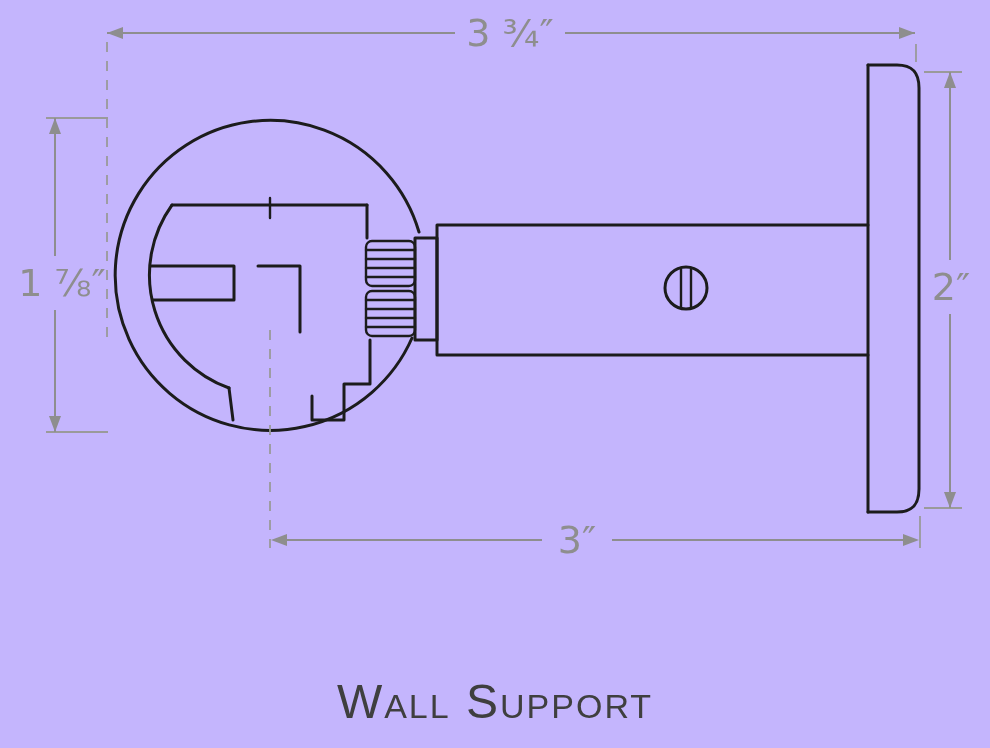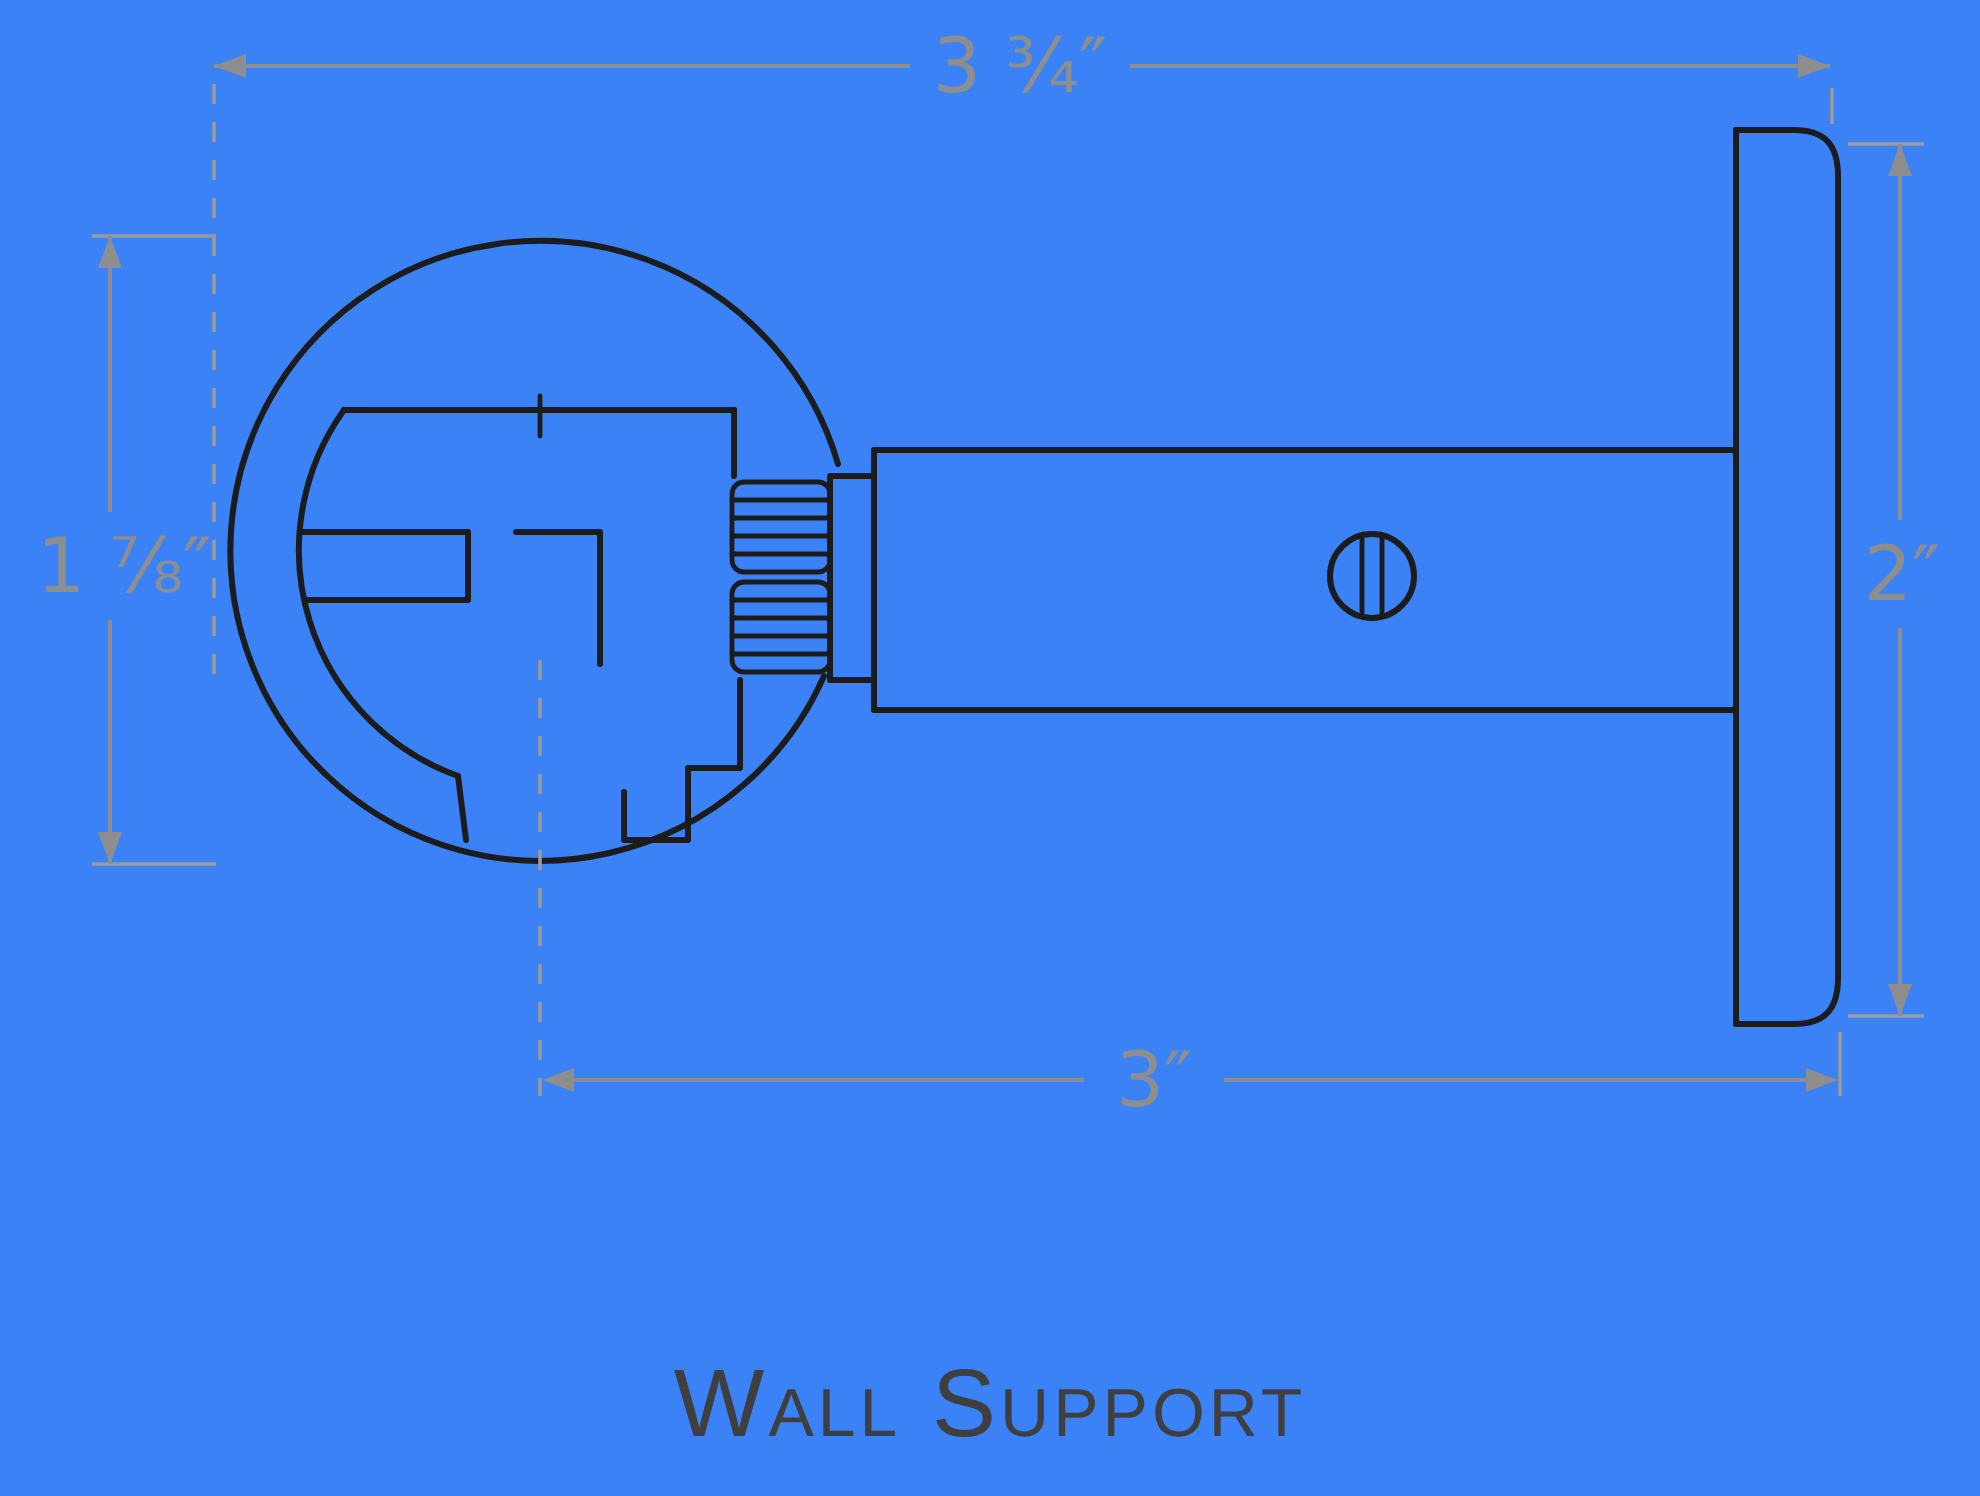--- a/index.html
+++ b/index.html
@@ -1,19 +1,19 @@
 <!DOCTYPE html>
 <html><head>
 <meta charset="utf-8">
 <style>
   html,body{margin:0;padding:0;background:#ffffff;}
   .canvas{
     position:relative;
     width:990px;height:748px;
-    background:#3b82f6;
+    background:#c4b5fd;
     font-family:"DejaVu Sans", sans-serif;
     overflow:hidden;
   }
   svg{display:block;}
   .outline{stroke:#1c1c1c;stroke-width:3;fill:none;stroke-linecap:round;stroke-linejoin:round;}
   .outline-thin{stroke:#1c1c1c;stroke-width:2.4;fill:none;stroke-linecap:round;stroke-linejoin:round;}
   .dim{stroke:#8e8e8e;stroke-width:2;fill:none;}
   .dim-ext{stroke:#9a9a9a;stroke-width:1.8;fill:none;}
   .dim-dash{stroke:#9a9a9a;stroke-width:1.8;fill:none;stroke-dasharray:10 9;}
   .dim-arrow{fill:#8e8e8e;stroke:none;}

